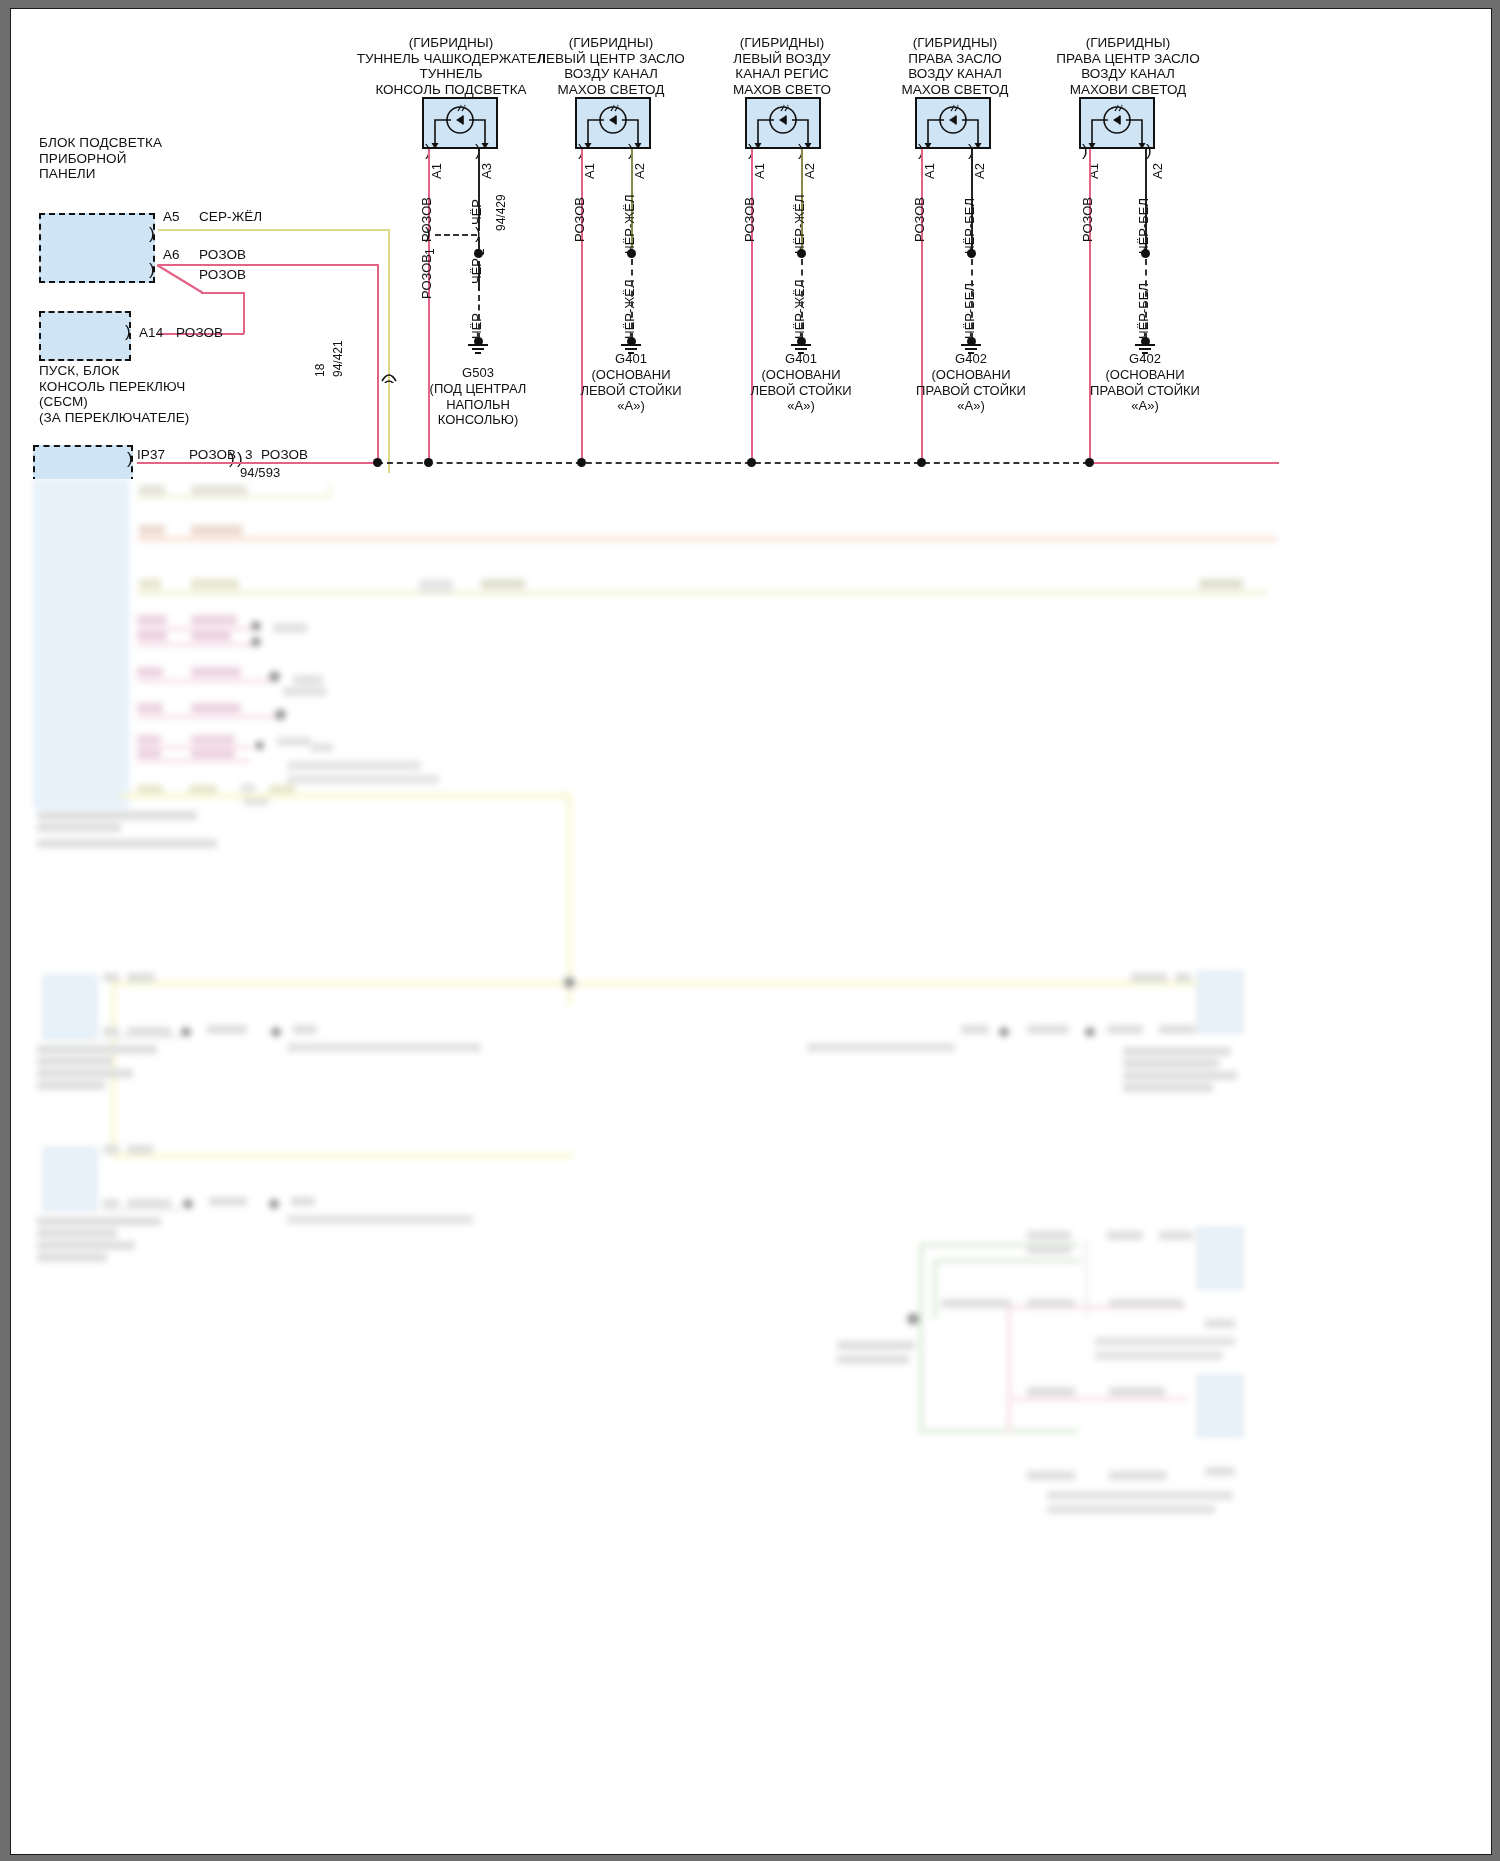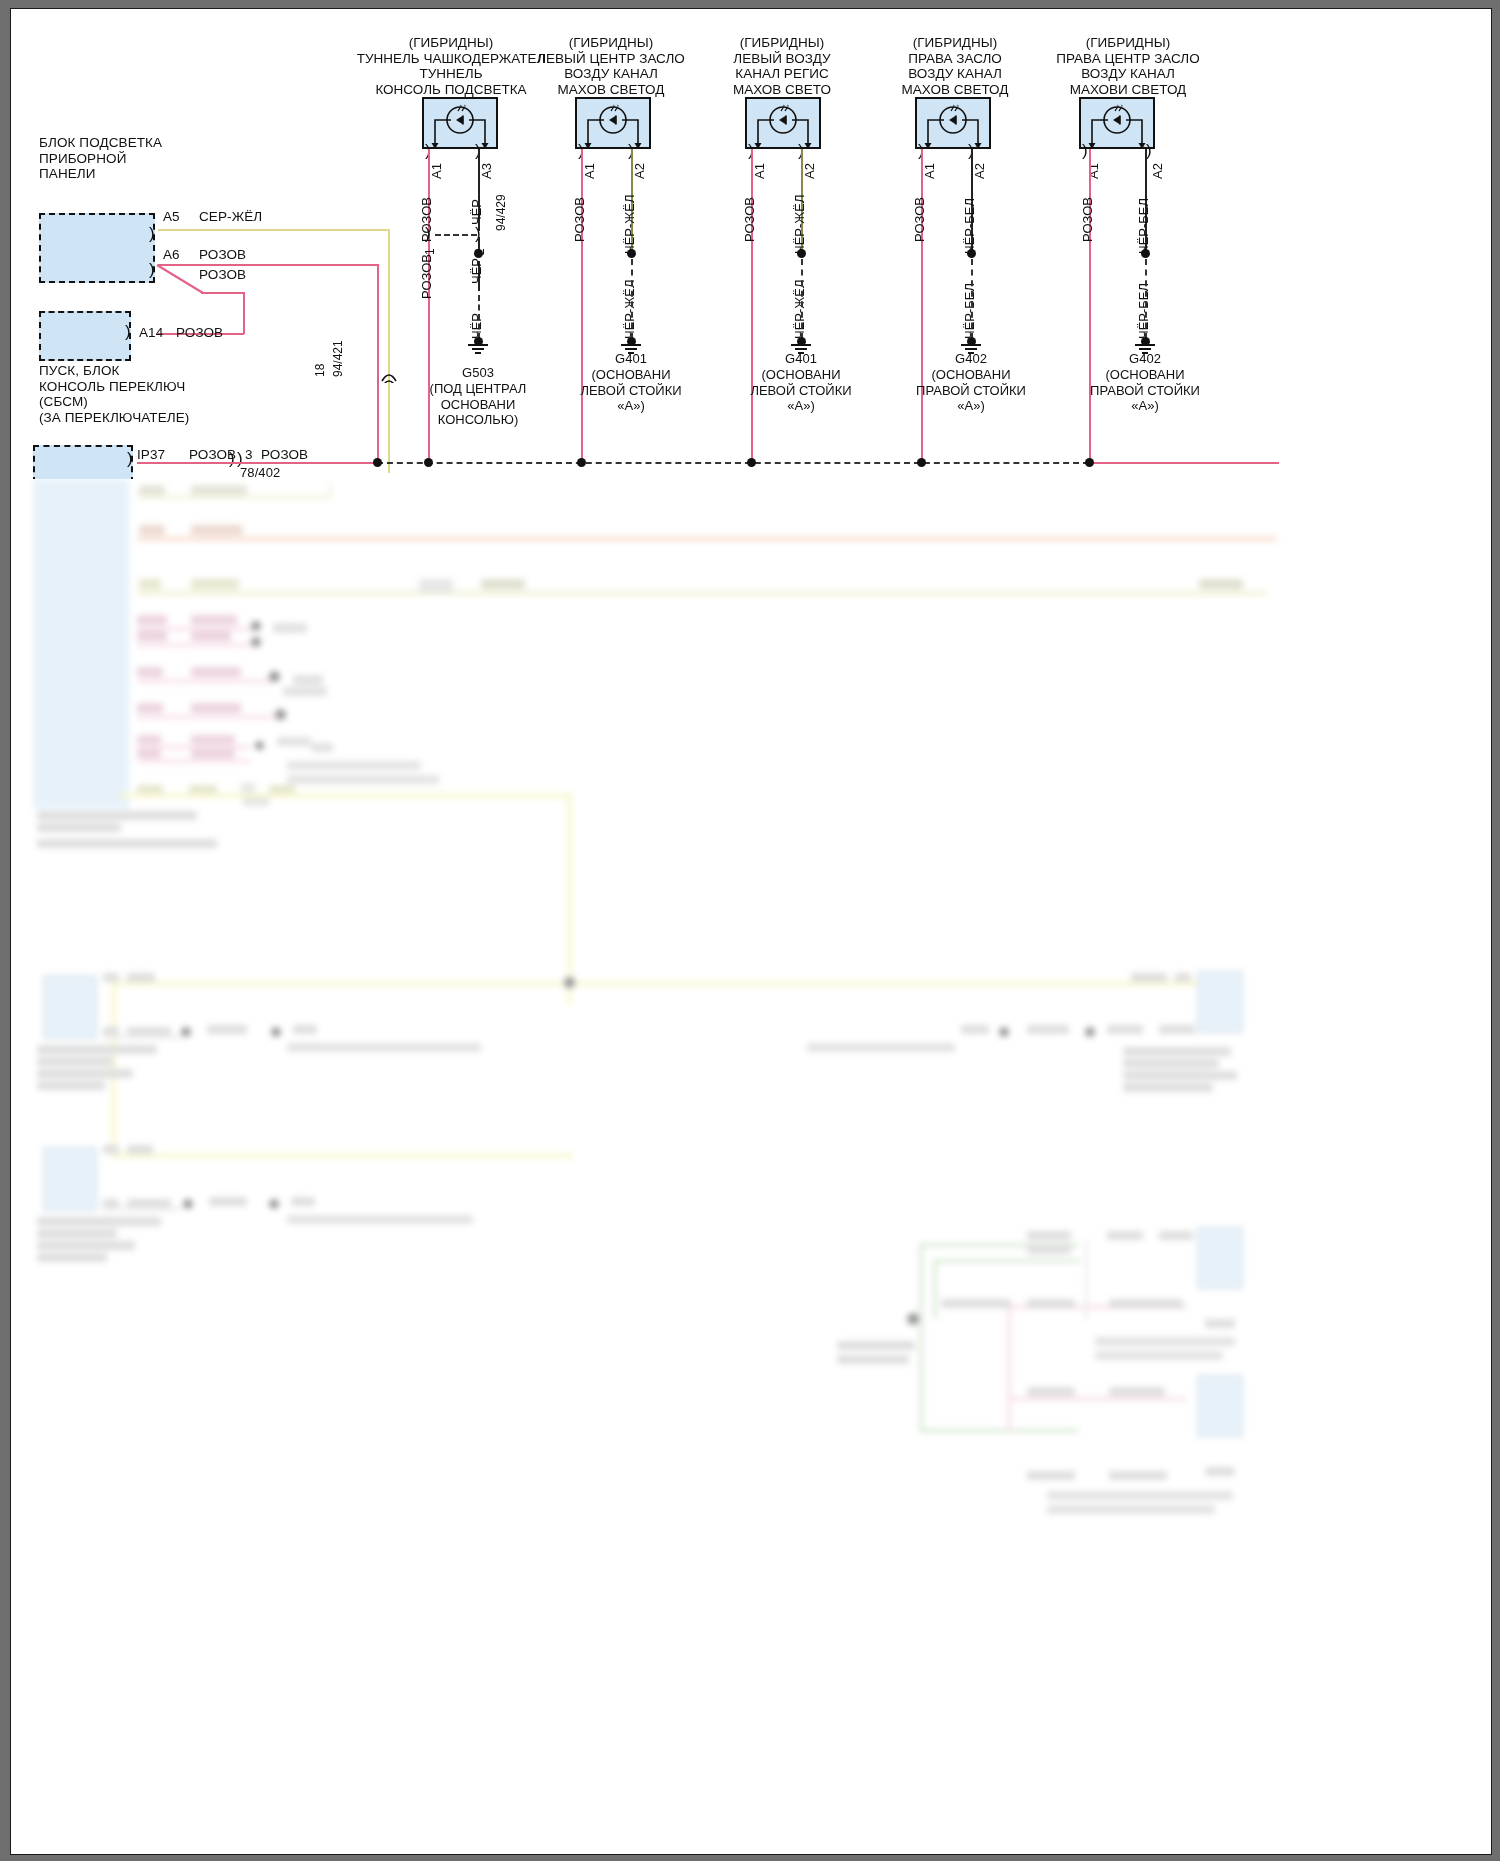--- a/index.html
+++ b/index.html
@@ -184,21 +184,21 @@
   <div class="vt" style="left:458px;top:330px;">ЧЁР</div>
   <div class="vdash" style="left:467px;top:286px;height:44px;"></div>
   <div class="dot" style="left:463px;top:328px;"></div>
   <svg class="wire" style="left:455px;top:334px;" width="24" height="12">
     <line x1="2" y1="2" x2="22" y2="2" stroke="#111" stroke-width="2"></line>
     <line x1="6" y1="6" x2="18" y2="6" stroke="#111" stroke-width="2"></line>
     <line x1="9" y1="10" x2="15" y2="10" stroke="#111" stroke-width="2"></line>
   </svg>
   <div class="tc" style="left:407px;top:356px;width:120px;font-size:13px;">G503</div>
   <div class="tc" style="left:400px;top:372px;width:134px;font-size:13px;">(ПОД ЦЕНТРАЛ
-ОСНОВАНИ
+НАПОЛЬН
 КОНСОЛЬЮ)</div>
 
   <div class="wire vz pink" style="left:570px;top:140px;height:314px;"></div>
   <div class="vt" style="left:561px;top:233px;">РОЗОВ</div>
   <div class="wire vz" style="left:620px;top:140px;height:104px;border-color:#8a8a4a;"></div>
   <div class="vt" style="left:611px;top:245px;">ЧЁР-ЖЁЛ</div>
   <div class="dot" style="left:616px;top:240px;"></div>
   <div class="vt" style="left:611px;top:330px;">ЧЁР-ЖЁЛ</div>
   <div class="vdash" style="left:620px;top:250px;height:80px;"></div>
   <div class="dot" style="left:616px;top:328px;"></div>
@@ -307,21 +307,21 @@
 (ЗА ПЕРЕКЛЮЧАТЕЛЕ)</div>
 
   <div class="box" style="left:22px;top:436px;width:96px;height:34px;"></div>
   <div class="conn" style="left:116px;top:441px;">)</div>
   <div class="t" style="left:126px;top:438px;">IP37</div>
   <div class="t" style="left:178px;top:438px;">РОЗОВ</div>
   <div class="conn" style="left:218px;top:441px;">)</div>
   <div class="conn" style="left:226px;top:441px;">)</div>
   <div class="t" style="left:234px;top:438px;">3</div>
   <div class="t" style="left:250px;top:438px;">РОЗОВ</div>
-  <div class="t" style="left:229px;top:456px;font-size:13px;">78/402</div>
+  <div class="t" style="left:229px;top:456px;font-size:13px;">94/593</div>
 
   <div class="wire hz pink" style="left:126px;top:453px;width:240px;"></div>
   <div class="dash" style="left:366px;top:453px;width:712px;"></div>
   <div class="wire hz pink" style="left:1078px;top:453px;width:190px;"></div>
 
   <div class="dot" style="left:362px;top:449px;"></div>
   <div class="dot" style="left:413px;top:449px;"></div>
   <div class="dot" style="left:566px;top:449px;"></div>
   <div class="dot" style="left:736px;top:449px;"></div>
   <div class="dot" style="left:906px;top:449px;"></div>

